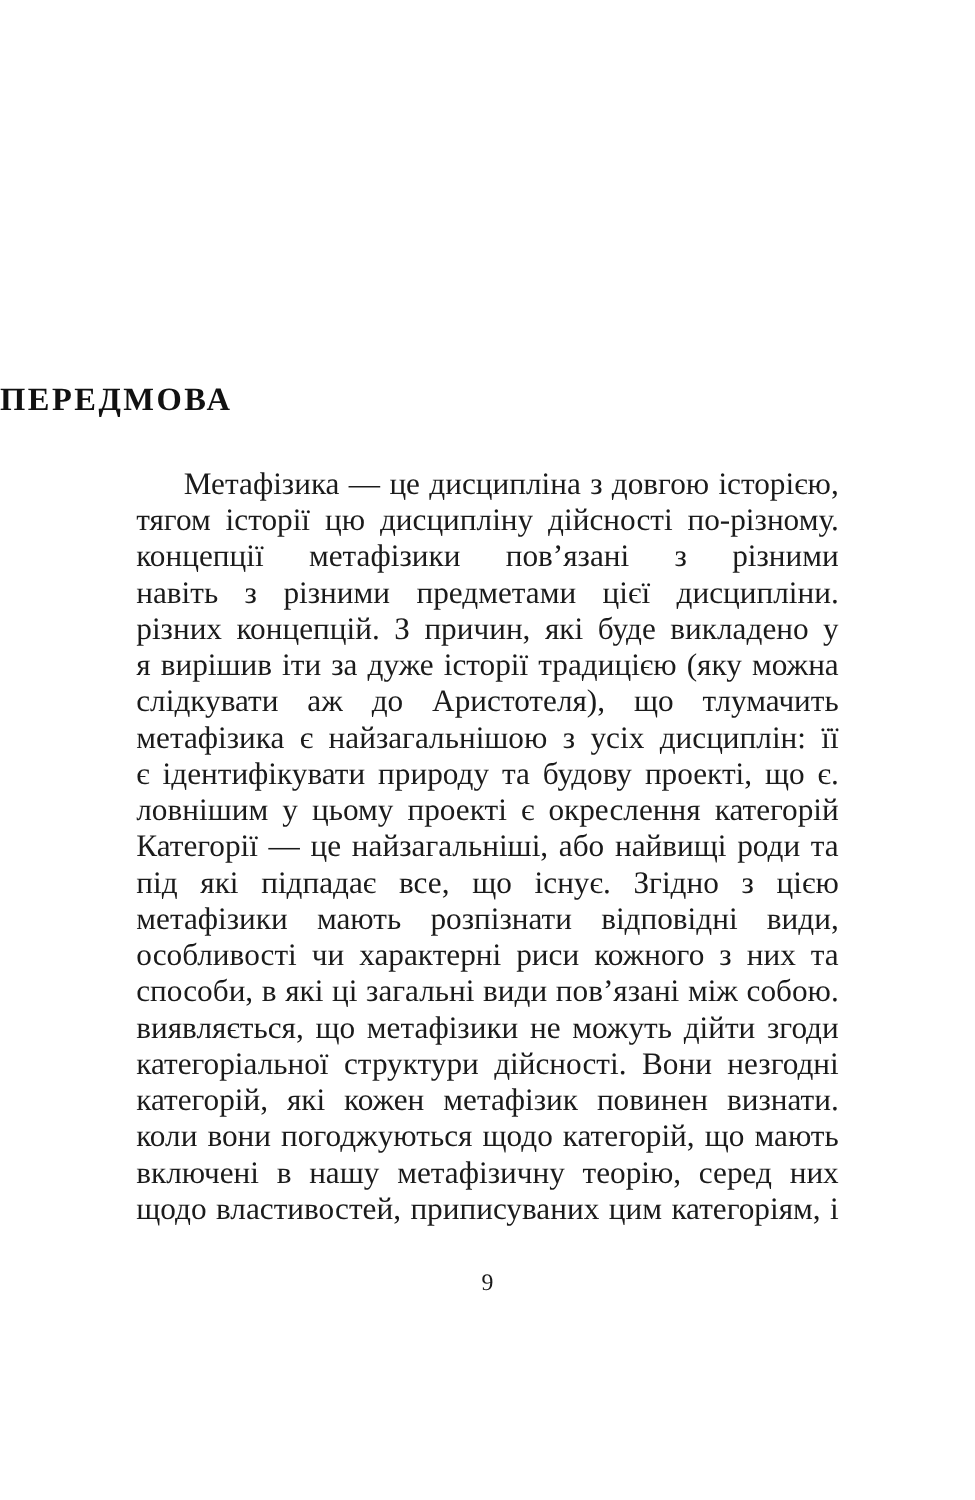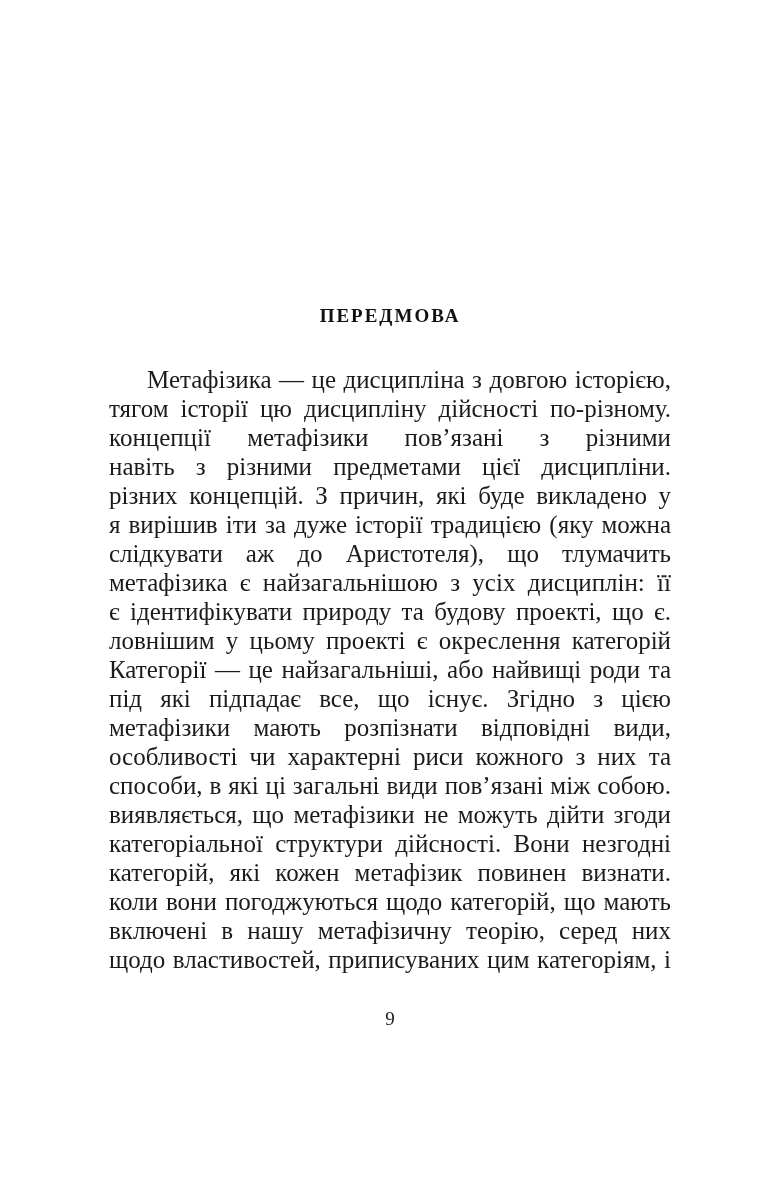--- a/index.html
+++ b/index.html
@@ -14,22 +14,22 @@
     margin: 0 auto;
     background: #ffffff;
     color: #1b1b1b;
     font-family: "Liberation Serif", "DejaVu Serif", serif;
     box-sizing: border-box;
     padding-top: 305px;
     overflow: hidden;
   }
   .chapter-title {
     margin: 0 0 38px 0;
-    text-align: center;
-    font-size: 19px;
+    text-align: left;
+    font-size: 26px;
     font-weight: bold;
     letter-spacing: 2px;
     color: #111111;
   }
   .body-text {
     width: 562px;
     margin: 0 auto;
     font-size: 25px;
     line-height: 29px;
   }

